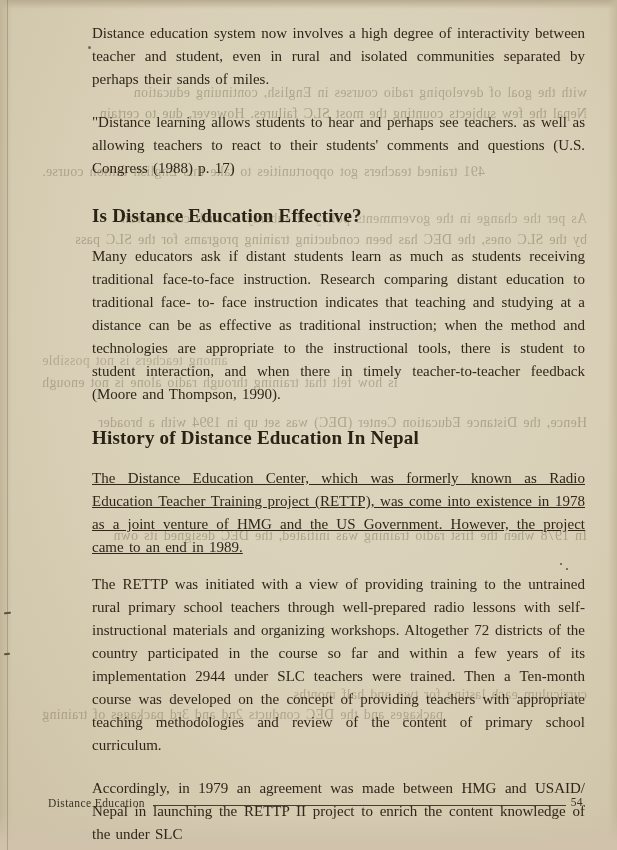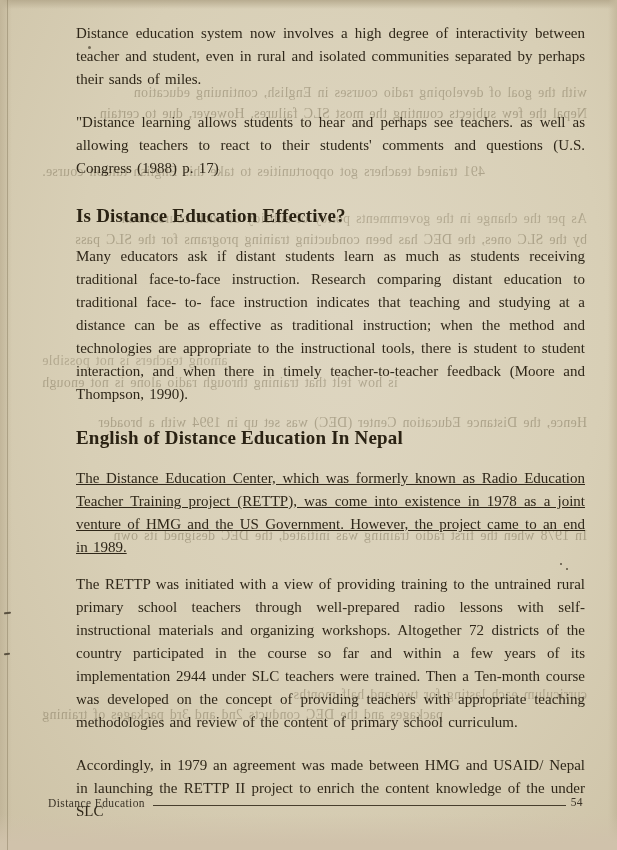--- a/index.html
+++ b/index.html
@@ -37,23 +37,23 @@
     font-size:13.8px;line-height:18px;letter-spacing:.3px;word-spacing:2px;
     color:var(--ghost);
     transform:scaleX(-1);
     filter:blur(.55px);
     white-space:nowrap;overflow:hidden;
   }
 
   
   .content{
     position:absolute;inset:0;z-index:2;
-    padding:22px 32px 0 76px;
+    padding:22px 32px 0 56px;
     color:var(--ink);
-    font-size:15px;line-height:23px;
+    font-size:15px;line-height:23px;margin-left:36px;
   }
   .para{
     margin:0 0 20px 0;
     text-align:justify;
     word-spacing:1.5px;
   }
   .para.tight{margin-bottom:14px;text-decoration:underline;}
   .heading{
     font-size:19px;font-weight:bold;line-height:23px;
     margin:24px 0 18px 0;
@@ -103,21 +103,21 @@
 
   <div class="content">
     <p class="para">Distance education system now involves a high degree of interactivity between teacher and student, even in rural and isolated communities separated by perhaps their sands of miles.</p>
 
     <p class="para">"Distance learning allows students to hear and perhaps see teachers. as well as allowing teachers to react to their students' comments and questions (U.S. Congress (1988) p. 17)</p>
 
     <h2 class="heading">Is Distance Education Effective?</h2>
 
     <p class="para">Many educators ask if distant students learn as much as students receiving traditional face-to-face instruction. Research comparing distant education to traditional face- to- face instruction indicates that teaching and studying at a distance can be as effective as traditional instruction; when the method and technologies are appropriate to the instructional tools, there is student to student interaction, and when there in timely teacher-to-teacher feedback (Moore and Thompson, 1990).</p>
 
-    <h2 class="heading second">English of Distance Education In Nepal</h2>
+    <h2 class="heading second">History of Distance Education In Nepal</h2>
 
     <p class="para tight">The Distance Education Center, which was formerly known as Radio Education Teacher Training project (RETTP), was come into existence in 1978 as a joint venture of HMG and the US Government. However, the project came to an end in 1989.</p>
 
     <p class="para">The RETTP was initiated with a view of providing training to the untrained rural primary school teachers through well-prepared radio lessons with self-instructional materials and organizing workshops. Altogether 72 districts of the country participated in the course so far and within a few years of its implementation 2944 under SLC teachers were trained. Then a Ten-month course was developed on the concept of providing teachers with appropriate teaching methodologies and review of the content of primary school curriculum.</p>
 
     <p class="para">Accordingly, in 1979 an agreement was made between HMG and USAID/ Nepal in launching the RETTP II project to enrich the content knowledge of the under SLC</p>
   </div>
 
   <div class="footer">
     <span>Distance Education</span>

